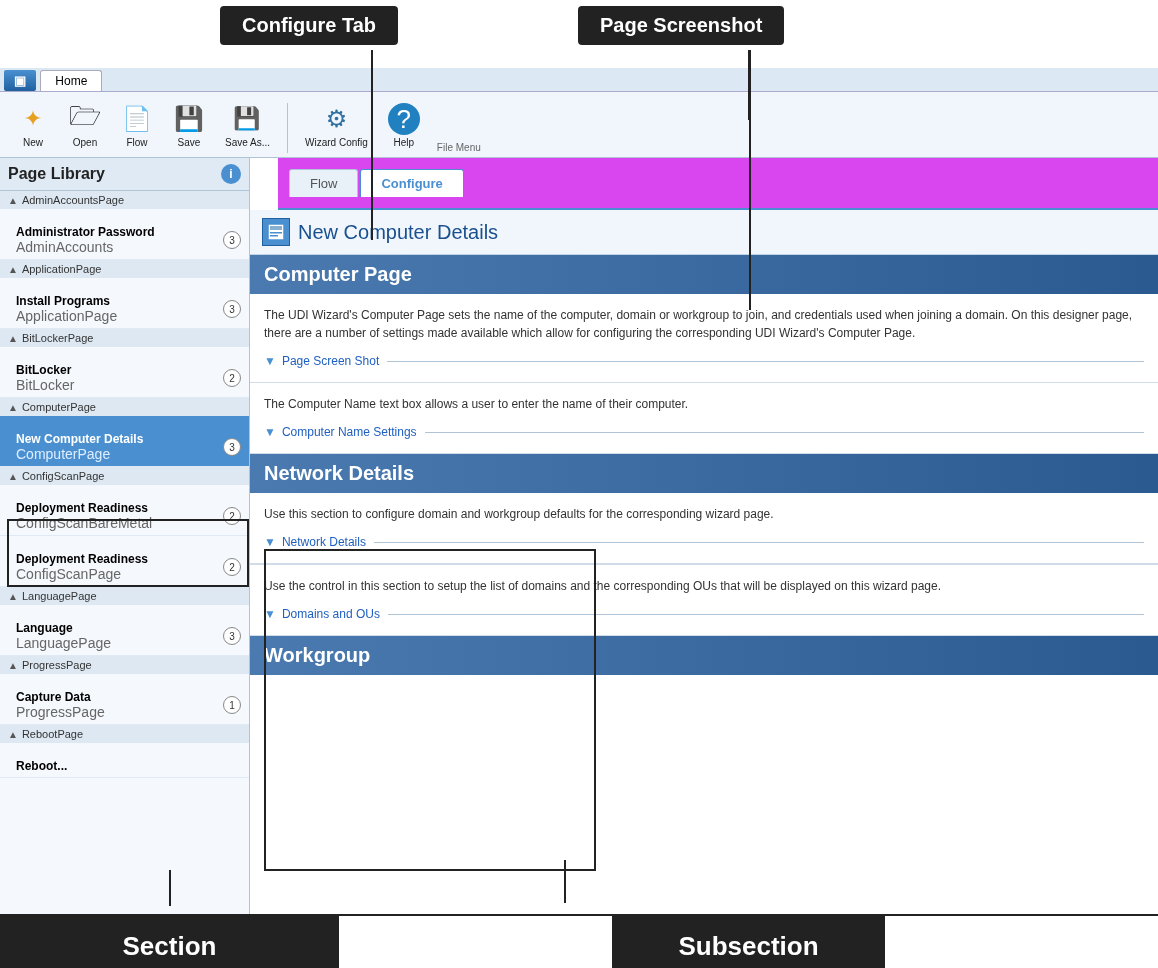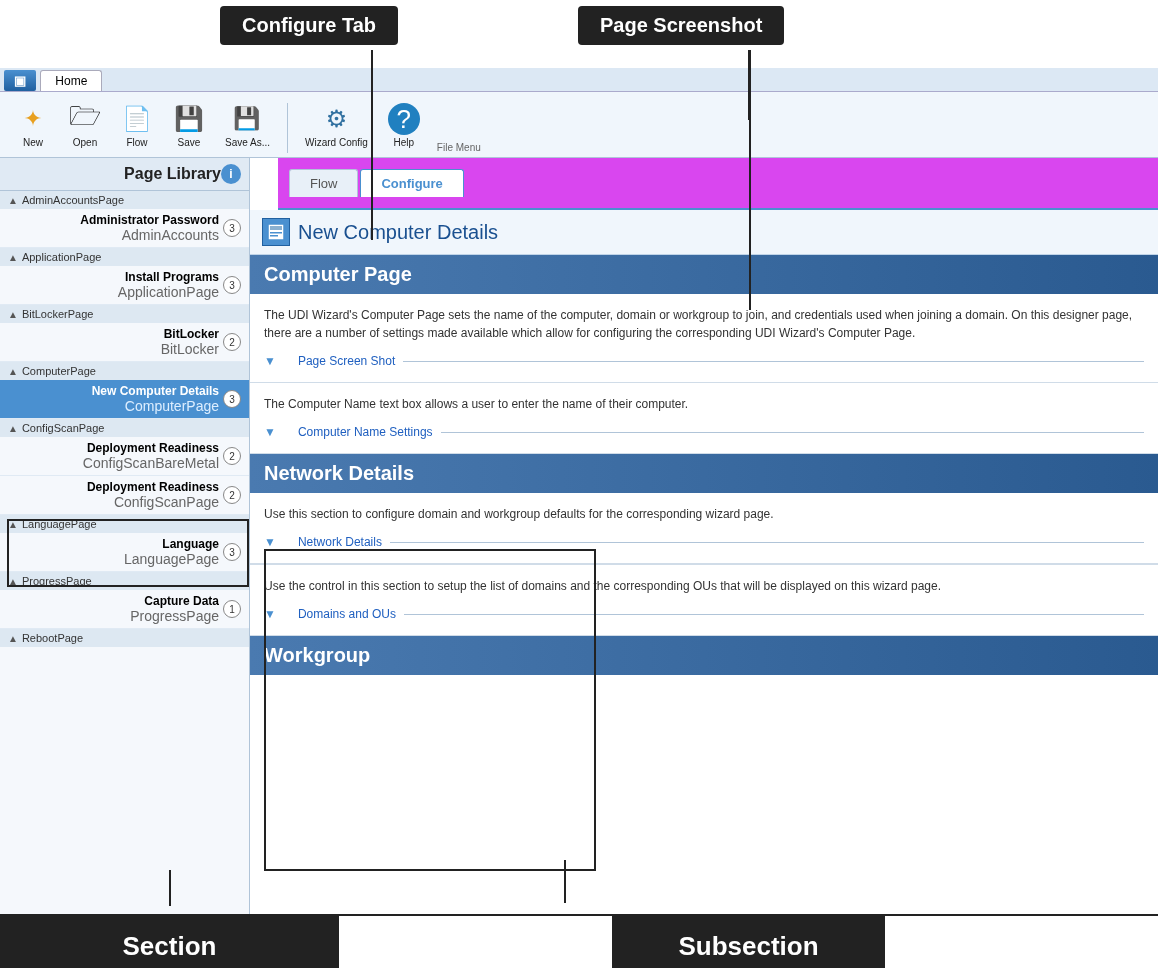--- a/index.html
+++ b/index.html
@@ -14,29 +14,29 @@
     .ribbon-body { display: flex; align-items: flex-end; padding: 6px 10px 4px 10px; background: #f0f6fc; gap: 6px; }
     .ribbon-btn { display: flex; flex-direction: column; align-items: center; cursor: pointer; min-width: 44px; padding: 4px 6px; border: 1px solid transparent; border-radius: 3px; }
     .ribbon-icon { width: 32px; height: 32px; display: flex; align-items: center; justify-content: center; font-size: 22px; }
     .ribbon-label { font-size: 10px; text-align: center; margin-top: 2px; color: #222; }
     .ribbon-separator { width: 1px; height: 50px; background: #b0c4d8; margin: 0 4px; }
 
     
     .main-area { display: flex; height: calc(968px - 68px - 82px - 62px); }
 
     
-    .sidebar { width: 250px; min-width: 250px; border-right: 1px solid #b0c4d8; background: #f5f8fc; display: flex; flex-direction: column; overflow: hidden; text-align: right; }
+    .sidebar { width: 250px; min-width: 250px; border-right: 1px solid #b0c4d8; background: #f5f8fc; display: flex; flex-direction: column; overflow: hidden; }
     .sidebar-header { display: flex; align-items: center; padding: 6px 8px; background: #e0eaf4; border-bottom: 1px solid #b0c4d8; }
     .sidebar-title { font-size: 16px; font-weight: bold; color: #222; flex: 1; }
     .sidebar-info-icon { width: 20px; height: 20px; border-radius: 50%; background: #4a90d0; color: #fff; display: flex; align-items: center; justify-content: center; font-size: 12px; font-weight: bold; cursor: pointer; }
     .sidebar-scroll { overflow-y: auto; flex: 1; }
     .sidebar-group { margin-bottom: 0; }
     .sidebar-group-header { display: flex; align-items: center; padding: 3px 8px; background: #dde8f2; font-size: 11px; color: #333; }
     .sidebar-group-arrow { margin-right: 4px; font-size: 10px; color: #555; }
-    .sidebar-item { display: flex; align-items: center; padding: 4px 8px 4px 16px; cursor: pointer; border-bottom: 1px solid #e0eaf4; }
+    .sidebar-item { display: flex; align-items: center; padding: 16px 8px 4px 16px; cursor: pointer; border-bottom: 1px solid #e0eaf4; }
     .sidebar-item.active { background: #4a90d0; color: #fff; }
     .sidebar-item-content { flex: 1; }
     .sidebar-item-title { font-weight: bold; font-size: 12px; }
     .sidebar-item.active .sidebar-item-title { color: #fff; }
     .sidebar-item-subtitle { font-size: 14px; color: #666; }
     .sidebar-item.active .sidebar-item-subtitle { color: #ddeeff; }
     .sidebar-item-badge { background: #fff; border: 1px solid #888; border-radius: 50%; width: 18px; height: 18px; display: flex; align-items: center; justify-content: center; font-size: 10px; color: #333; margin-left: 4px; }
     .sidebar-item.active .sidebar-item-badge { background: #fff; color: #333; }
 
     
@@ -48,21 +48,21 @@
 
     
     .page-title-bar { display: flex; align-items: center; padding: 8px 12px; background: #f0f6fc; border-bottom: 1px solid #c0d4e8; }
     .page-icon { width: 28px; height: 28px; background: #4a90d0; border: 1px solid #2060a0; margin-right: 8px; display: flex; align-items: center; justify-content: center; }
     .page-title-text { font-size: 20px; color: #1a5090; font-weight: normal; }
 
     .section-header { background: linear-gradient(to right, #4a7ab0, #2a5a90); color: #fff; padding: 8px 14px; font-size: 20px; font-weight: bold; margin-bottom: 0; }
     .section-body { padding: 12px 14px; background: #fff; border-bottom: 1px solid #d0dce8; font-size: 12px; color: #333; line-height: 1.5; }
     .subsection-link { display: flex; align-items: center; margin-top: 10px; cursor: pointer; }
     .subsection-arrow { color: #4a90d0; margin-right: 6px; font-size: 12px; }
-    .subsection-text { color: #2060c0; font-size: 12px; text-decoration: none; margin-left: 16px; }
+    .subsection-text { color: #2060c0; font-size: 12px; text-decoration: none; }
     .subsection-line { flex: 1; height: 1px; background: #b0c4d8; margin-left: 8px; }
 
     
     .bottom-labels { display: flex; height: 62px; align-items: center; background: #fff; border-top: 2px solid #222; }
     .bottom-label-section { width: 339px; background: #222; color: #fff; font-size: 26px; font-weight: bold; display: flex; align-items: center; justify-content: center; height: 100%; }
     .bottom-label-subsection { flex: 1; background: #222; color: #fff; font-size: 26px; font-weight: bold; display: flex; align-items: center; justify-content: center; height: 100%; max-width: 398px; }
 
     
     .content-body::-webkit-scrollbar { width: 12px; }
     .content-body::-webkit-scrollbar-track { background: #e8f0f8; }
@@ -233,20 +233,25 @@
           </div>
           <div class="sidebar-item-badge">1</div>
         </div>
       </div>
 
       <div class="sidebar-group">
         <div class="sidebar-group-header">
           <span class="sidebar-group-arrow">▲</span>
           <span>RebootPage</span>
         </div>
+        <div class="sidebar-item">
+          <div class="sidebar-item-content">
+            <div class="sidebar-item-title">Reboot...</div>
+          </div>
+        </div>
       </div>
 
     </div>
   </div>
 
   <div class="content-panel">
 
     <div class="content-tabs">
       <div class="content-tab">Flow</div>
       <div class="content-tab active">Configure</div>

